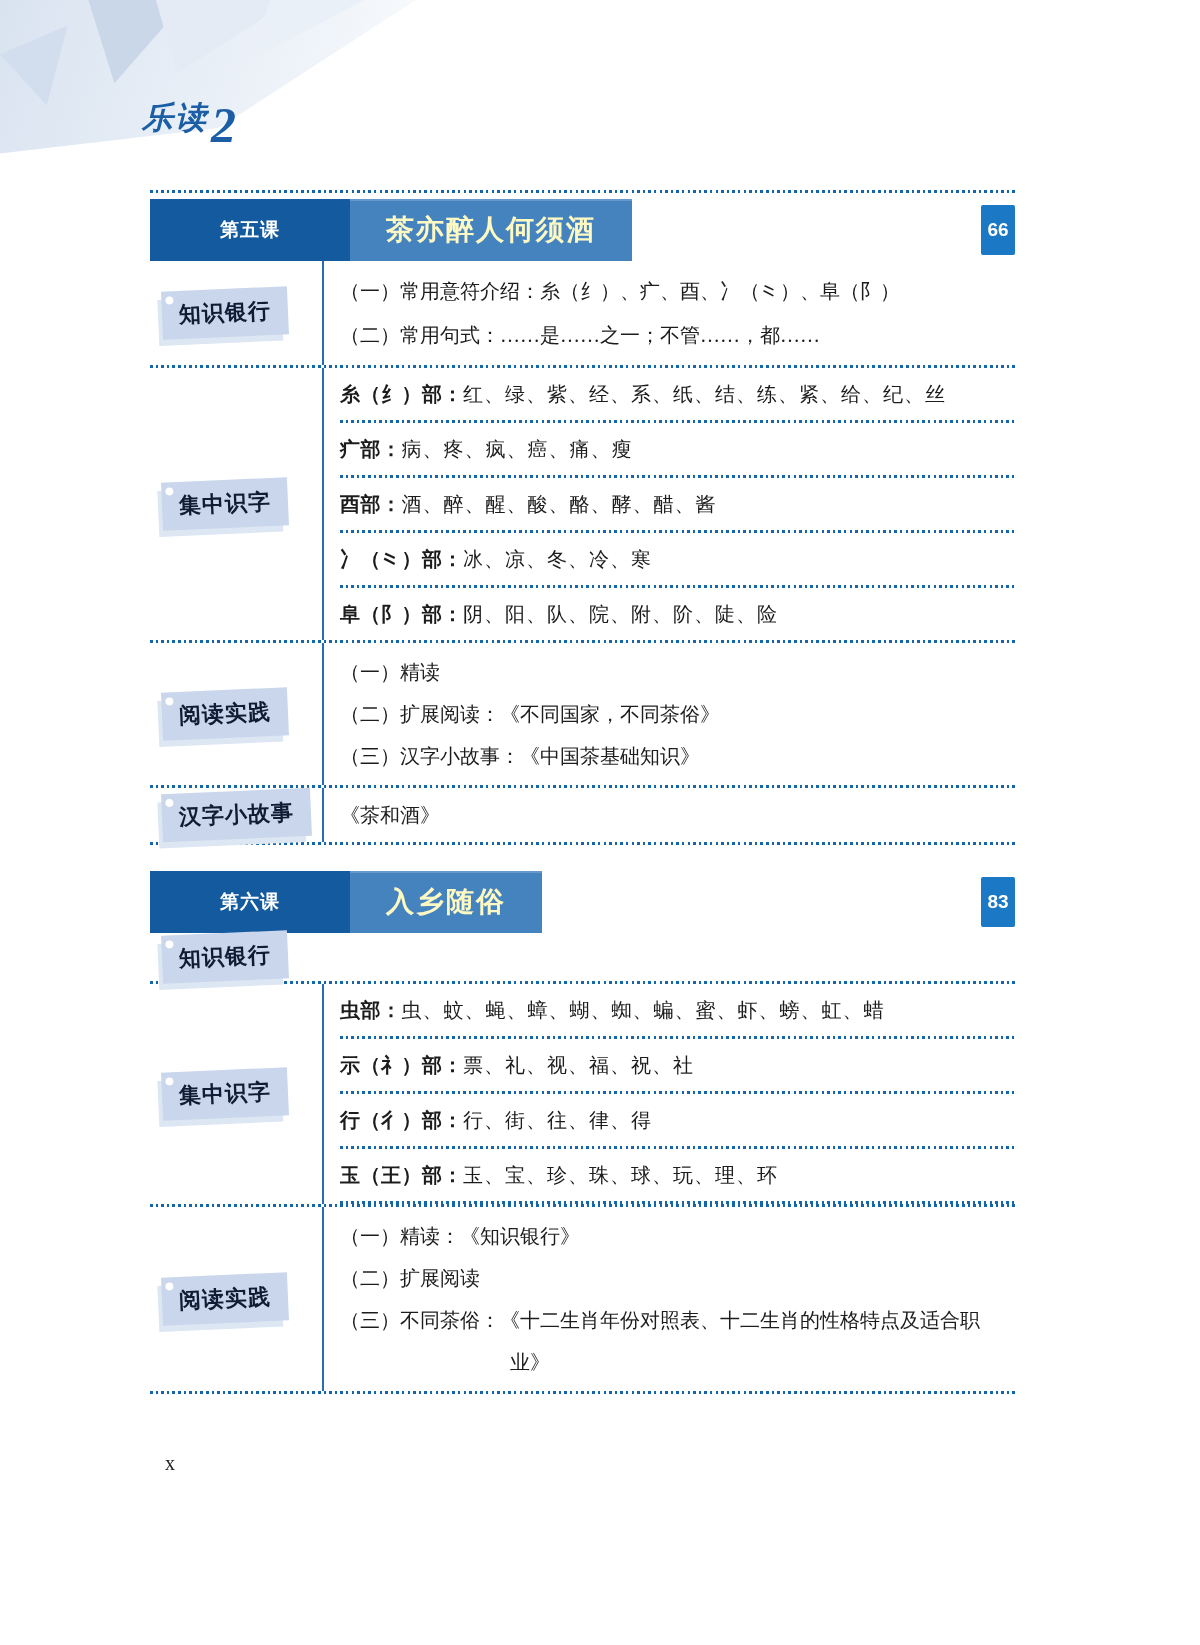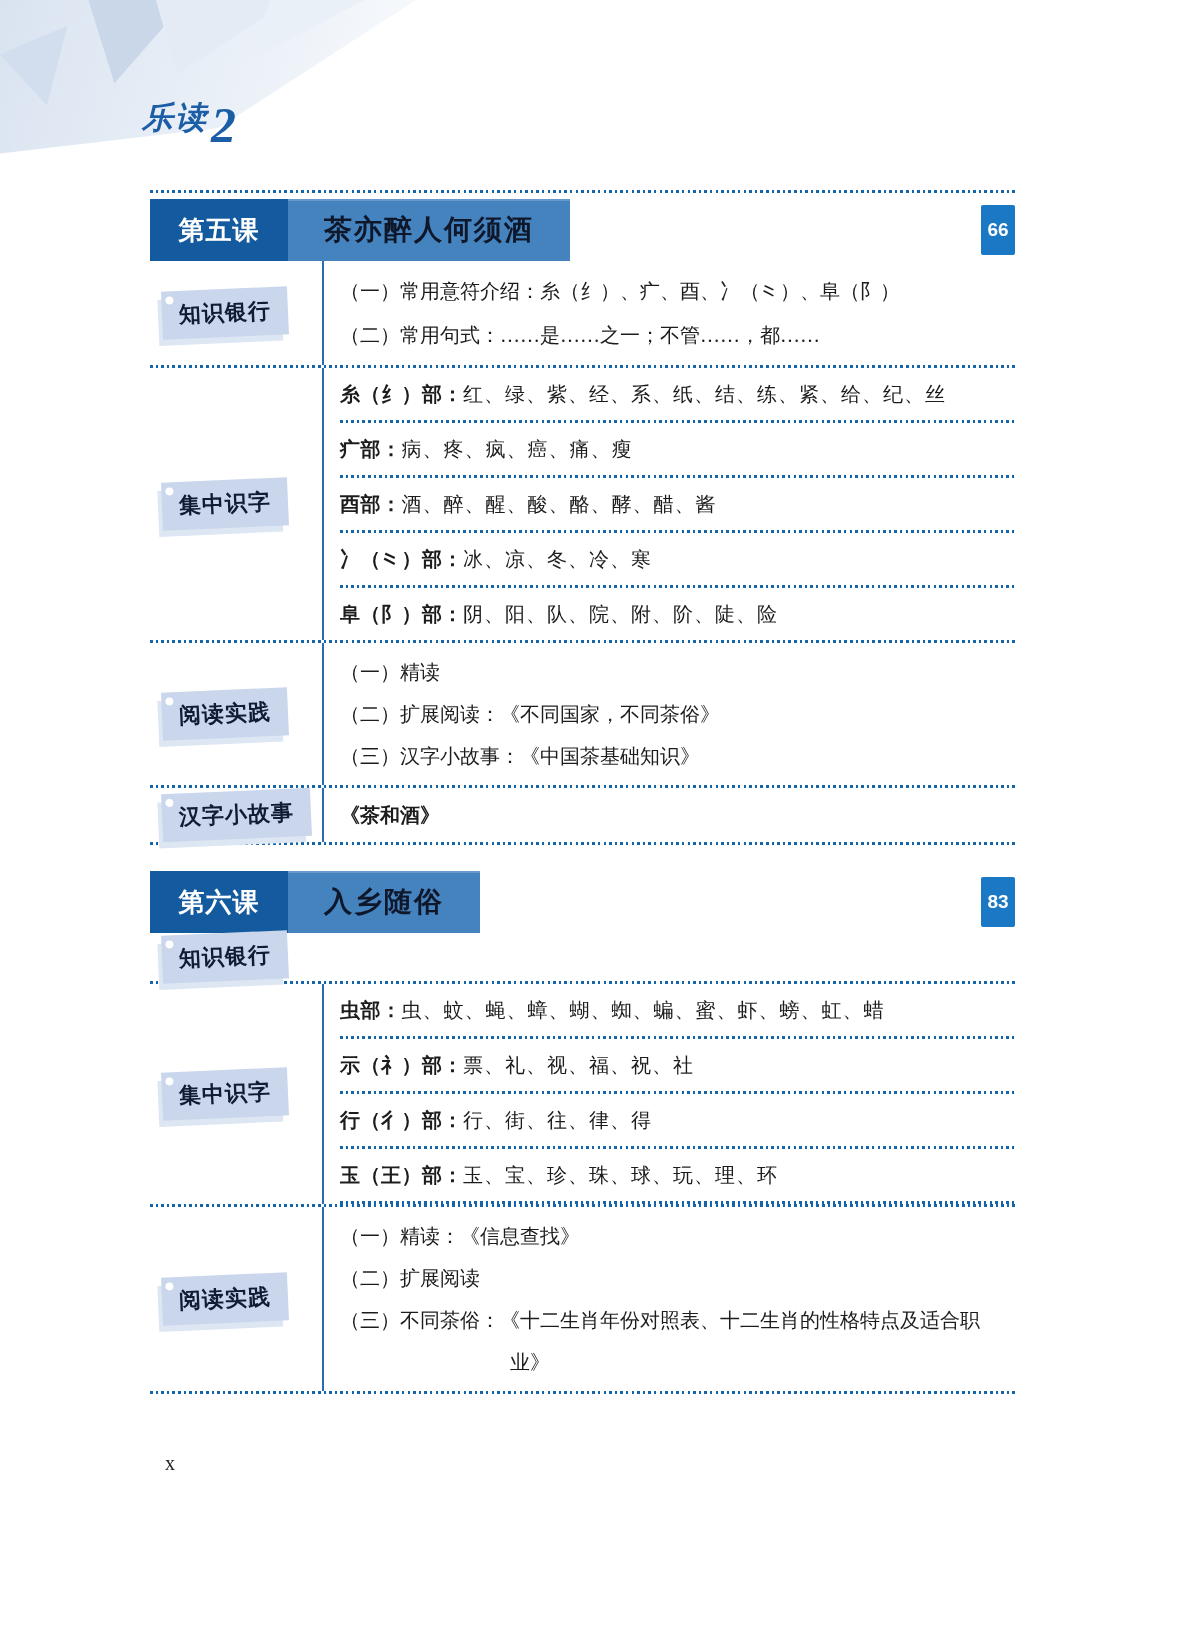--- a/index.html
+++ b/index.html
@@ -37,40 +37,40 @@
   .logo-cn{font-size:31px;font-weight:bold;font-style:italic;color:var(--logo-blue);letter-spacing:2px;}
   .logo-num{font-family:"Liberation Serif","DejaVu Serif",serif;font-size:50px;font-weight:bold;
             font-style:italic;color:var(--logo-blue);vertical-align:-14px;margin-left:3px;}
   
   .toc{position:relative;width:865px;margin:32px 0 0 150px;}
   .dotsep{height:3px;width:100%;
     background-image:repeating-linear-gradient(90deg,var(--dot-blue) 0,var(--dot-blue) 2.5px,transparent 2.5px,transparent 5.6px);}
   .lesson{width:100%;}
   .lesson+.lesson{margin-top:26px;}
   .lesson-header{display:flex;align-items:stretch;margin-top:6px;height:62px;}
-  .lesson-num{width:138px;background:var(--dark-blue);color:#fff;font-size:26px;font-weight:bold;
+  .lesson-num{width:200px;background:var(--dark-blue);color:#fff;font-size:19px;font-weight:bold;
               display:flex;align-items:center;justify-content:center;letter-spacing:1px;}
-  .lesson-title{background:var(--mid-blue);color:#0f172a;font-size:28px;font-weight:bold;
+  .lesson-title{background:var(--mid-blue);color:#fef9c3;font-size:28px;font-weight:bold;
                 display:flex;align-items:center;padding:8px 36px;letter-spacing:2px;
                 box-shadow:inset 0 2px 0 rgba(255,255,255,.18);}
   .spacer{flex:1;}
   .page-badge{width:34px;height:50px;background:var(--badge-blue);color:#fff;font-size:19px;font-weight:bold;
               display:flex;align-items:center;justify-content:center;align-self:center;border-radius:2px;}
   
   .section{display:flex;align-items:stretch;}
   .label-cell{width:172px;display:flex;align-items:center;justify-content:flex-start;padding-left:12px;}
   .tag{position:relative;display:inline-block;background:var(--tag-bg);color:#101c33;
        font-size:22px;font-weight:bold;padding:9px 17px;transform:rotate(-2.5deg);
        box-shadow:-5px 7px 0 -1px var(--tag-shadow);letter-spacing:1px;white-space:nowrap;}
   .tag::before{content:"";position:absolute;left:4px;top:5px;width:8px;height:8px;border-radius:50%;background:#fff;}
   .content-cell{flex:1;border-left:2px solid var(--rule-blue);padding:8px 0 8px 16px;
                 font-family:"Liberation Serif","DejaVu Serif",serif;}
   .kb-line{font-size:20px;line-height:44px;white-space:nowrap;}
   .rd-line{font-size:20px;line-height:42px;padding-left:170px;text-indent:-170px;}
-  .story-line{font-size:20px;line-height:38px;font-weight:bold;}
+  .story-line{font-size:20px;line-height:38px;}
   .radical-row{padding:13px 0;font-size:20px;line-height:26px;}
   .radical-head{font-weight:bold;letter-spacing:.5px;}
   .radical-chars{letter-spacing:1px;}
   .dotsep.inner{margin-right:0;}
   
   .footer-num{margin:58px 0 0 165px;font-size:20px;font-family:"Liberation Serif","DejaVu Serif",serif;color:#222;}
 </style>
 </head>
 <body>
 
@@ -197,21 +197,21 @@
         <div class="dotsep inner"></div>
       </div>
     </div>
     <div class="dotsep"></div>
 
     <div class="section">
       <div class="label-cell">
         <div class="tag">阅读实践</div>
       </div>
       <div class="content-cell">
-        <div class="rd-line">（一）精读：《信息查找》</div>
+        <div class="rd-line">（一）精读：《知识银行》</div>
         <div class="rd-line">（二）扩展阅读</div>
         <div class="rd-line">（三）不同茶俗：《十二生肖年份对照表、十二生肖的性格特点及适合职业》</div>
       </div>
     </div>
     <div class="dotsep"></div>
   </div>
 
 </div>
 
 <div class="footer-num">x</div>

